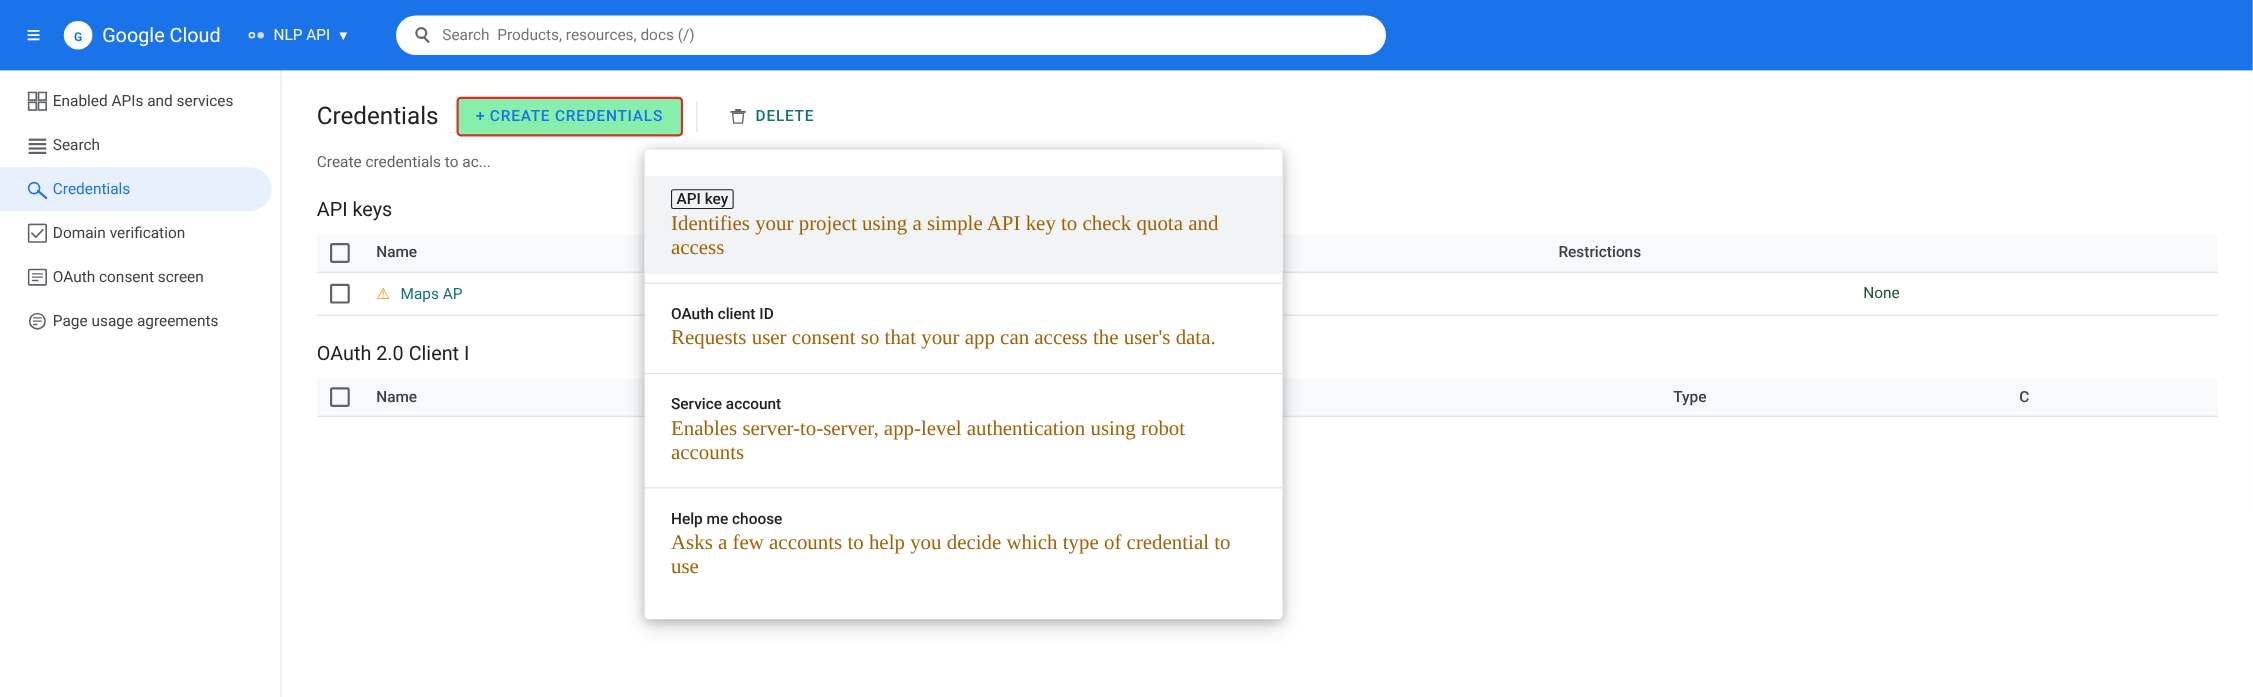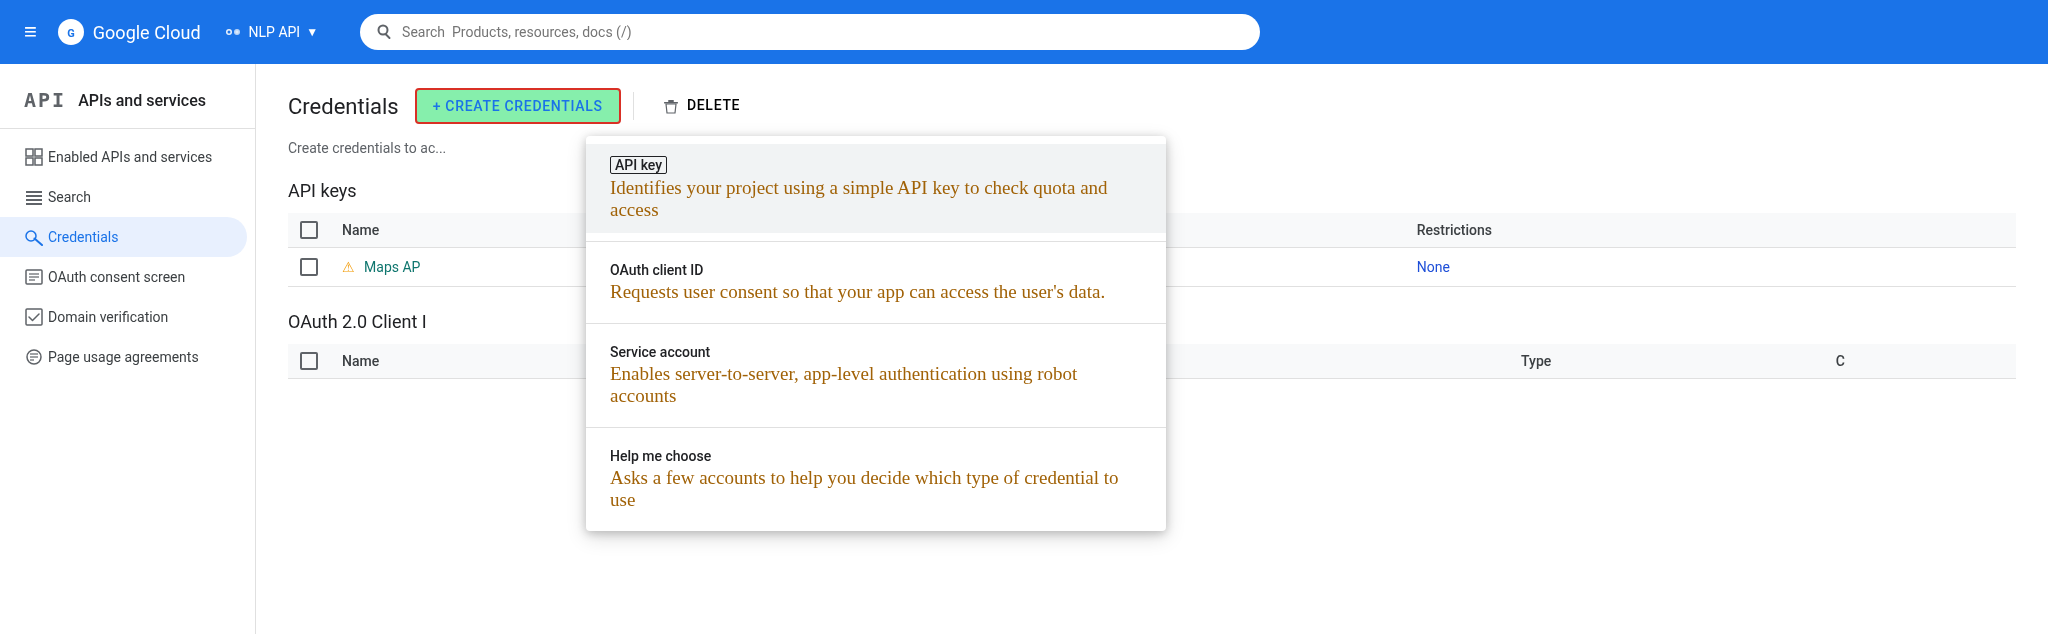--- a/index.html
+++ b/index.html
@@ -165,21 +165,21 @@
       letter-spacing: 0.05em;
     }
     .btn-delete {
       display: flex;
       align-items: center;
       gap: 6px;
       padding: 8px 16px;
       background: white;
       border: 1px solid transparent;
       border-radius: 4px;
-      color: #000000;
+      color: #0f766e;
       font-size: 14px;
       font-weight: 500;
       cursor: pointer;
       text-transform: uppercase;
       letter-spacing: 0.05em;
     }
 
     .section-intro {
       font-size: 14px;
       color: #5f6368;
@@ -228,34 +228,35 @@
     .warning-icon {
       color: #f29900;
       margin-right: 6px;
       font-size: 14px;
     }
     .link-text {
       color: #0f766e;
       cursor: pointer;
     }
     .restrictions-val {
-      color: #1d4ed8;
+      color: #14532d;
+      text-align: center;
     }
 
     
     .dropdown-overlay {
       position: absolute;
       top: 72px;
       left: 330px;
       background: white;
       border-radius: 4px;
       box-shadow: 0 2px 10px rgba(0,0,0,0.2), 0 6px 20px rgba(0,0,0,0.15);
       width: 580px;
       z-index: 200;
-      padding: 8px 0;
+      padding: 24px 0;
     }
     .dropdown-item {
       padding: 12px 24px;
       cursor: pointer;
     }
     .dropdown-item.highlighted { background: #f1f3f4; }
     .dropdown-item-title {
       font-size: 14px;
       font-weight: 500;
       color: #202124;
@@ -325,24 +326,20 @@
     <svg width="18" height="18" viewBox="0 0 18 18" fill="#5f6368">
       <path d="M11.5 7a4.5 4.5 0 1 1-9 0 4.5 4.5 0 0 1 9 0zm-1.5 4.5l3.5 3.5" stroke="#5f6368" stroke-width="2" fill="none" stroke-linecap="round"></path>
     </svg>
     <input type="text" placeholder="Search  Products, resources, docs (/)" style="">
   </div>
 </div>
 
 <div class="main-layout">
 
   <div class="sidebar">
-    <div class="sidebar-header">
-      <span class="sidebar-header-icon">API</span>
-      <span class="sidebar-header-title">APIs and services</span>
-    </div>
 
     <div class="sidebar-item">
       <span class="item-icon">
         <svg width="18" height="18" viewBox="0 0 18 18" fill="none">
           <rect x="1" y="1" width="7" height="7" stroke="#5f6368" stroke-width="1.5" fill="none"></rect>
           <rect x="10" y="1" width="7" height="7" stroke="#5f6368" stroke-width="1.5" fill="none"></rect>
           <rect x="1" y="10" width="7" height="7" stroke="#5f6368" stroke-width="1.5" fill="none"></rect>
           <rect x="10" y="10" width="7" height="7" stroke="#5f6368" stroke-width="1.5" fill="none"></rect>
         </svg>
       </span>
@@ -367,37 +364,37 @@
           <ellipse cx="6" cy="8" rx="5" ry="5" stroke="#1a73e8" stroke-width="1.5"></ellipse>
           <line x1="9.5" y1="10.5" x2="17" y2="17" stroke="#1a73e8" stroke-width="2" stroke-linecap="round"></line>
         </svg>
       </span>
       <span class="item-label">Credentials</span>
     </div>
 
     <div class="sidebar-item">
       <span class="item-icon">
         <svg width="18" height="18" viewBox="0 0 18 18" fill="none">
+          <rect x="1" y="1" width="16" height="16" rx="1" stroke="#5f6368" stroke-width="1.5"></rect>
+          <polyline points="4,9 7.5,12.5 14,6" stroke="#5f6368" stroke-width="1.5" fill="none" stroke-linecap="round" stroke-linejoin="round"></polyline>
+        </svg>
+      </span>
+      <span class="item-label">Domain verification</span>
+    </div>
+
+    <div class="sidebar-item">
+      <span class="item-icon">
+        <svg width="18" height="18" viewBox="0 0 18 18" fill="none">
           <rect x="1" y="2" width="16" height="14" rx="1" stroke="#5f6368" stroke-width="1.5"></rect>
           <line x1="4" y1="6" x2="14" y2="6" stroke="#5f6368" stroke-width="1.2"></line>
           <line x1="4" y1="9" x2="14" y2="9" stroke="#5f6368" stroke-width="1.2"></line>
           <line x1="4" y1="12" x2="10" y2="12" stroke="#5f6368" stroke-width="1.2"></line>
         </svg>
       </span>
       <span class="item-label">OAuth consent screen</span>
-    </div>
-
-    <div class="sidebar-item">
-      <span class="item-icon">
-        <svg width="18" height="18" viewBox="0 0 18 18" fill="none">
-          <rect x="1" y="1" width="16" height="16" rx="1" stroke="#5f6368" stroke-width="1.5"></rect>
-          <polyline points="4,9 7.5,12.5 14,6" stroke="#5f6368" stroke-width="1.5" fill="none" stroke-linecap="round" stroke-linejoin="round"></polyline>
-        </svg>
-      </span>
-      <span class="item-label">Domain verification</span>
     </div>
 
     <div class="sidebar-item">
       <span class="item-icon">
         <svg width="18" height="18" viewBox="0 0 18 18" fill="none">
           <circle cx="9" cy="9" r="7" stroke="#5f6368" stroke-width="1.5"></circle>
           <line x1="5" y1="9" x2="13" y2="9" stroke="#5f6368" stroke-width="1.2"></line>
           <line x1="5" y1="6" x2="13" y2="6" stroke="#5f6368" stroke-width="1.2"></line>
           <line x1="5" y1="12" x2="9" y2="12" stroke="#5f6368" stroke-width="1.2"></line>
         </svg>

